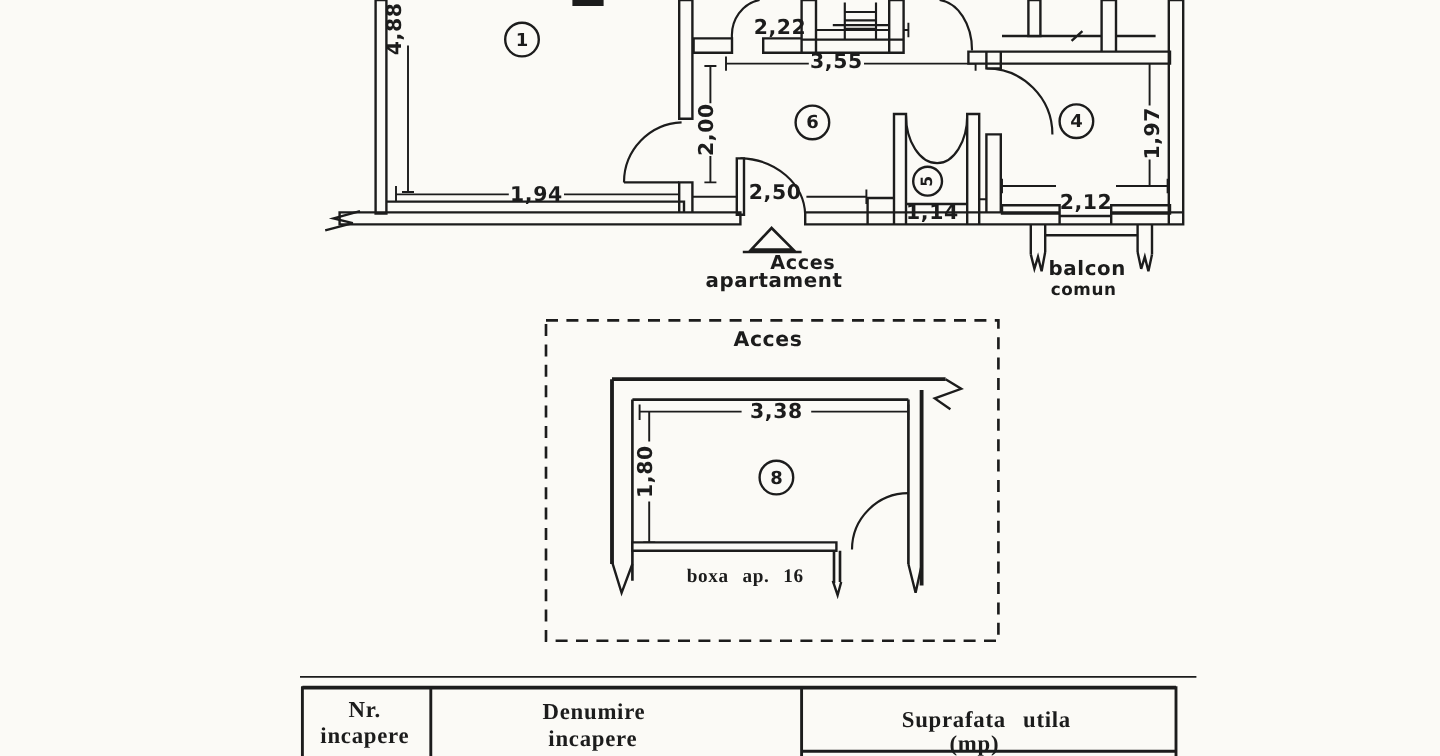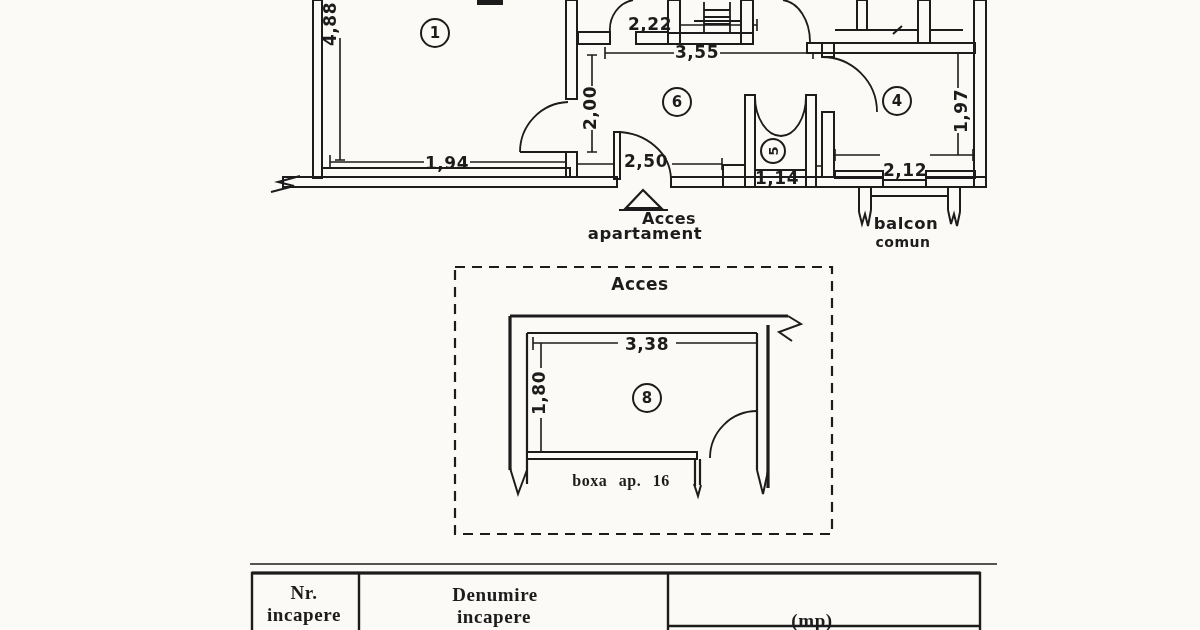--- a/index.html
+++ b/index.html
@@ -128,15 +128,16 @@
   <div class="lbl" style="left:645px;top:234px;font-size:16.5px">apartament</div>
   <div class="lbl" style="left:906px;top:224px;font-size:16.5px">balcon</div>
   <div class="lbl" style="left:903px;top:242px;font-size:14px">comun</div>
   <div class="lbl" style="left:640px;top:284px">Acces</div>
   <div class="lbl cap" style="left:621px;top:481px">boxa ap. 16</div>
 
   <div class="lbl tbl" style="left:304px;top:592px">Nr.</div>
   <div class="lbl tbl" style="left:304px;top:614px">incapere</div>
   <div class="lbl tbl" style="left:495px;top:594px">Denumire</div>
   <div class="lbl tbl" style="left:494px;top:616px">incapere</div>
+  <div class="lbl tbl wsp" style="left:822px;top:600px">Suprafata utila</div>
   <div class="lbl tbl" style="left:812px;top:620px">(mp)</div>
 
 </div>
 
 </body></html>

